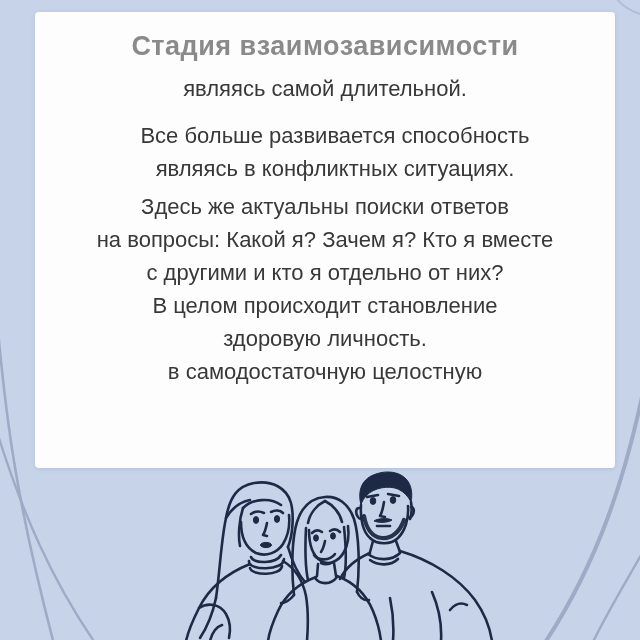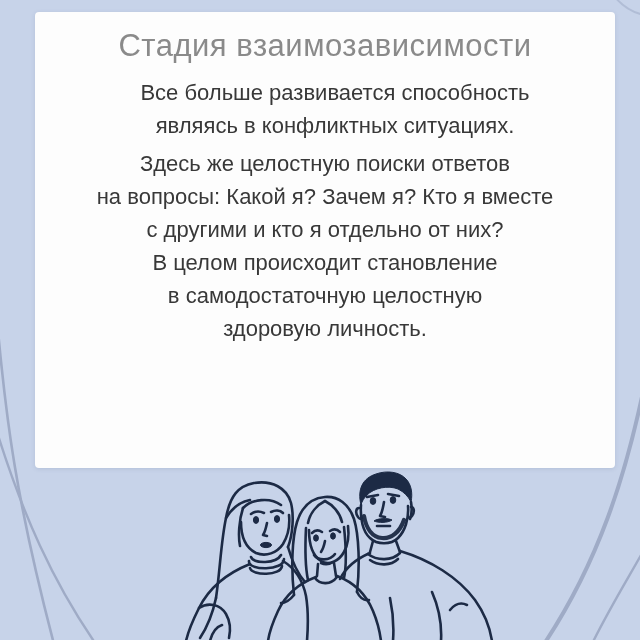--- a/index.html
+++ b/index.html
@@ -23,21 +23,21 @@
     position:absolute;left:35px;top:12px;width:580px;height:456px;
     background:var(--card-color,#fdfdfd);
     border-radius:4px;
     box-shadow:0 1px 4px rgba(70,90,130,0.15);
     box-sizing:border-box;
     padding-top:18px;
     text-align:center;
   }
   .card h1{
     margin:0;
-    font-size:31px;line-height:32px;font-weight:normal;
+    font-size:27px;line-height:32px;font-weight:bold;
     letter-spacing:0.5px;
     color:var(--title-color,#8a8a8a);
   }
   .para{
     margin:0;
     color:var(--text-color,#383838);
     font-size:22px;line-height:33px;font-weight:400;
   }
   .para .line{display:block;white-space:nowrap;}
   .para-1{margin-top:10px;}
@@ -58,37 +58,38 @@
     <path class="bg-curve" stroke-width="2.4" d="M -3,432 C 22,512 52,582 100,650"></path>
     <path class="bg-curve" stroke-width="4" d="M 643,392 C 626,472 600,562 540,650"></path>
     <path class="bg-curve" stroke-width="2.4" d="M 645,548 C 626,582 606,614 589,650"></path>
     <path class="bg-curve" stroke-width="2" opacity="0.55" d="M 614,-4 C 623,7 633,13 645,15"></path>
   </svg>
 
   <div class="card">
     <h1>Стадия взаимозависимости</h1>
 
     <p class="para para-1">
+      <span class="line">являясь самой длительной.</span>
     </p>
 
     <p class="para para-2">
       <span class="line">Все больше развивается способность</span>
       <span class="line">являясь в конфликтных ситуациях.</span>
     </p>
 
     <p class="para para-3">
-      <span class="line">Здесь же целостную поиски ответов</span>
+      <span class="line">Здесь же актуальны поиски ответов</span>
       <span class="line">на вопросы: Какой я? Зачем я? Кто я вместе</span>
       <span class="line">с другими и кто я отдельно от них?</span>
     </p>
 
     <p class="para para-4">
       <span class="line">В целом происходит становление</span>
+      <span class="line">здоровую личность.</span>
       <span class="line">в самодостаточную целостную</span>
-      <span class="line">здоровую личность.</span>
     </p>
   </div>
 
   <svg class="layer" viewBox="0 0 640 640" aria-hidden="true">
 
     <g>
       <path class="ink" stroke-width="3" d="M 216,598 C 220,571 221,541 226,518 C 230,496 238,486 254,483 C 272,480 287,488 291,503 C 294,515 293,534 288,547"></path>
       <path class="ink" stroke-width="3" d="M 216,598 C 213,612 208,626 200,638"></path>
       <path class="ink" d="M 243,508 C 239,520 238,536 240,546"></path>
       <path class="ink" d="M 243,508 C 252,499 270,497 281,505"></path>

